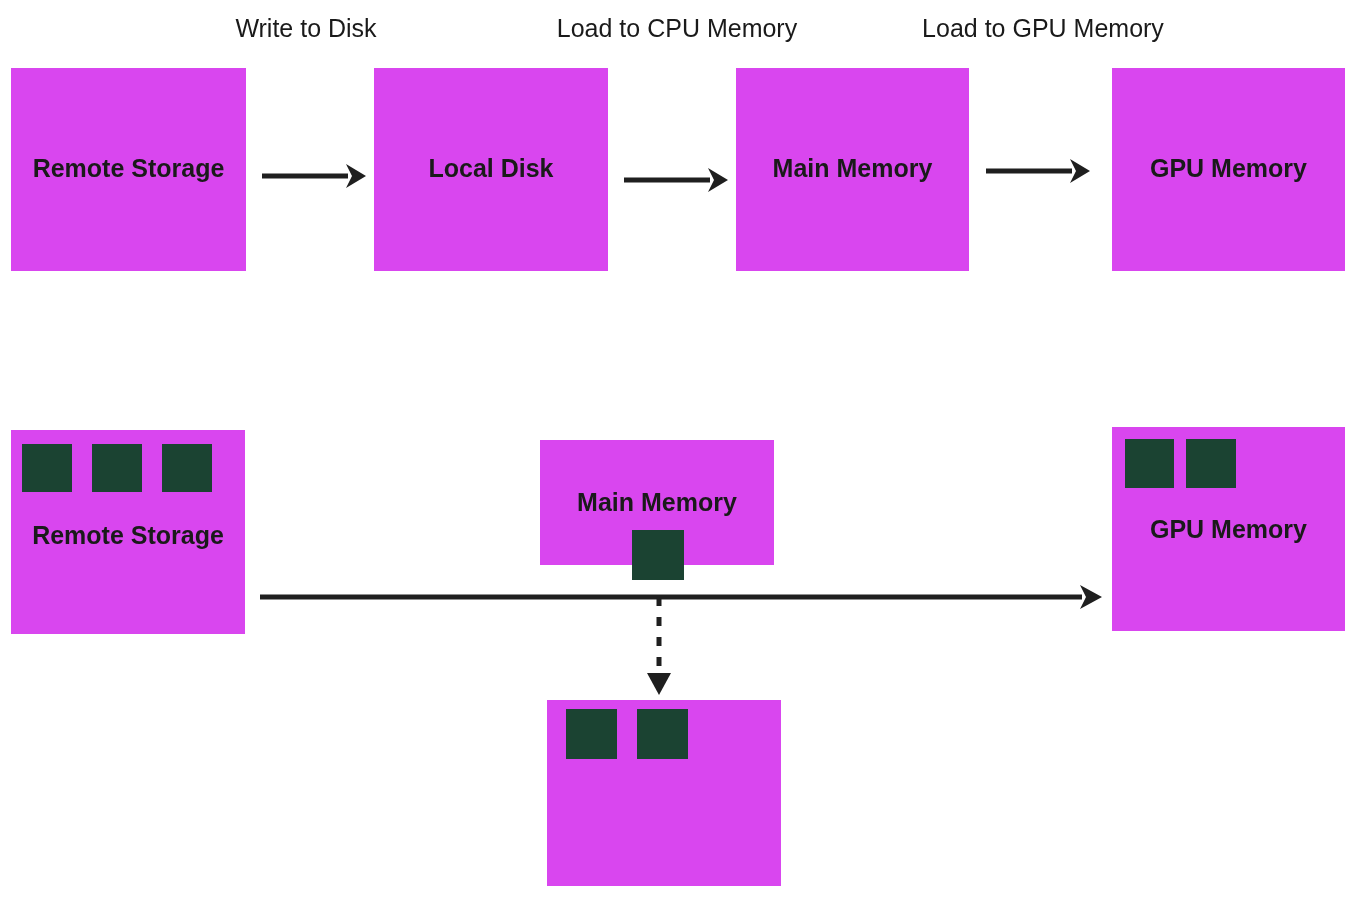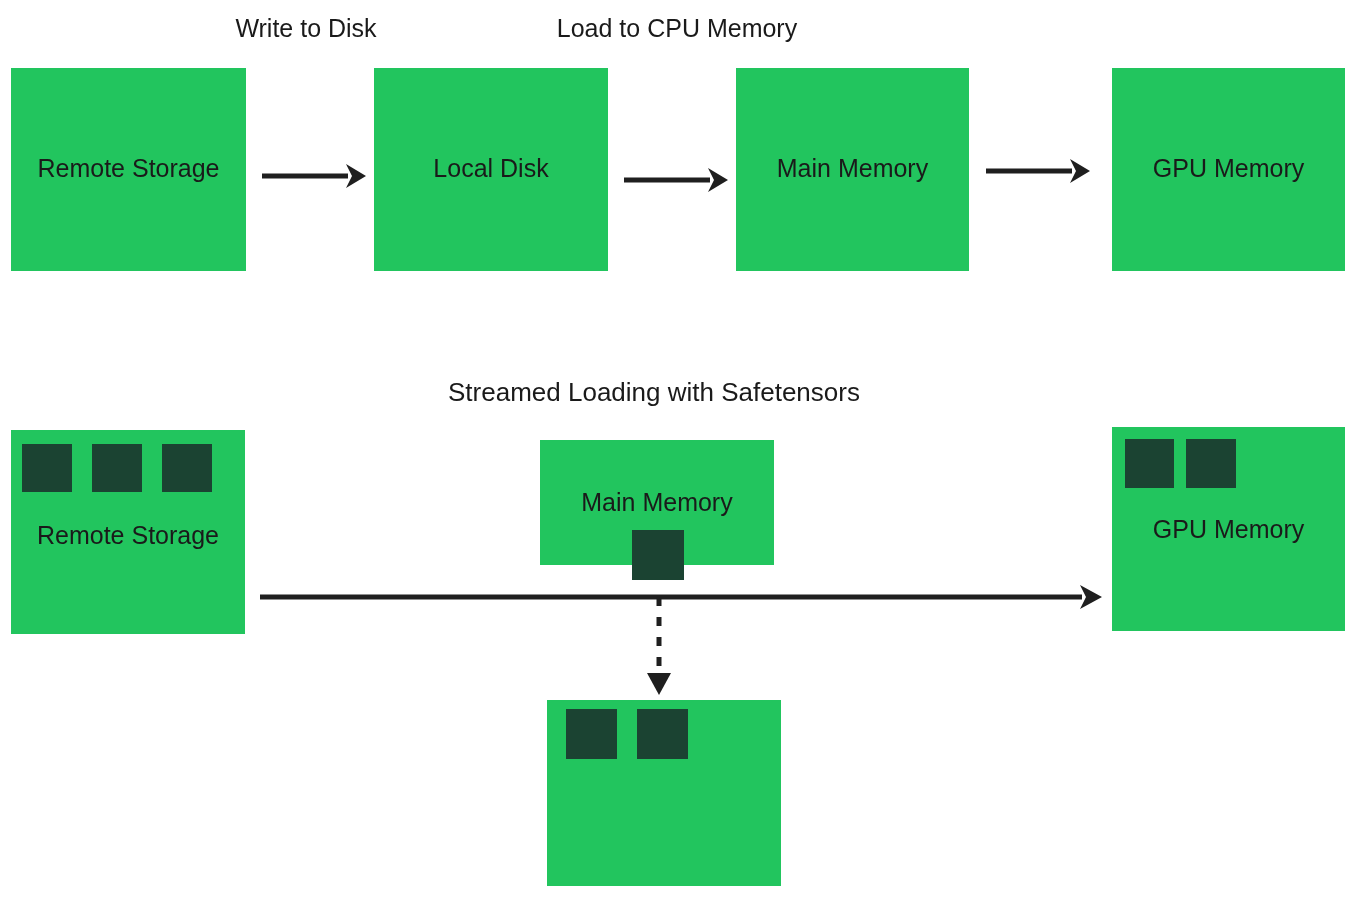--- a/index.html
+++ b/index.html
@@ -12,22 +12,23 @@
     position: relative;
     width: 1355px;
     height: 898px;
     background: #ffffff;
     overflow: hidden;
     font-family: "Liberation Sans", sans-serif;
     -webkit-font-smoothing: antialiased;
   }
   .node {
     position: absolute;
-    background: #22c55e;
+    background: #d946ef;
     box-sizing: border-box;
+    font-weight: bold;
   }
   .node-label {
     position: absolute;
     left: 0;
     right: 0;
     text-align: center;
     color: #1a1a1a;
     font-size: 25px;
     line-height: 1;
     white-space: nowrap;
@@ -74,20 +75,21 @@
 </style>
 </head>
 <body>
 
 <div id="canvas">
 
   <div class="edge-label" style="left:527px; top:16px; width:300px;">Load to CPU Memory</div>
 
   <div class="edge-label" style="left:186px; top:16px; width:240px;">Write to Disk</div>
 
+  <div class="edge-label" style="left:893px; top:16px; width:300px;">Load to GPU Memory</div>
 
   <div class="node" style="left:11px; top:68px; width:235px; height:203px;">
     <div class="node-label" style="top:88px;">Remote Storage</div>
   </div>
 
   <svg class="arrow-svg" style="left:260px; top:160px;" width="108" height="32" viewBox="0 0 108 32">
     <line class="arrow-line" x1="2" y1="16" x2="88" y2="16"></line>
     <polygon class="arrow-head" points="86,4 106,16 86,28 92,16"></polygon>
   </svg>
 
@@ -106,21 +108,20 @@
 
   <svg class="arrow-svg" style="left:984px; top:155px;" width="108" height="32" viewBox="0 0 108 32">
     <line class="arrow-line" x1="2" y1="16" x2="88" y2="16"></line>
     <polygon class="arrow-head" points="86,4 106,16 86,28 92,16"></polygon>
   </svg>
 
   <div class="node" style="left:1112px; top:68px; width:233px; height:203px;">
     <div class="node-label" style="top:88px;">GPU Memory</div>
   </div>
 
-  <div class="section-title" style="left:404px; top:379px; width:500px;">Streamed Loading with Safetensors</div>
 
   <div class="node" style="left:11px; top:430px; width:234px; height:204px;">
     <div class="chunk" style="left:11px; top:14px; width:50px; height:48px;"></div>
     <div class="chunk" style="left:81px; top:14px; width:50px; height:48px;"></div>
     <div class="chunk" style="left:151px; top:14px; width:50px; height:48px;"></div>
     <div class="node-label" style="top:93px;">Remote Storage</div>
   </div>
 
   <div class="node" style="left:540px; top:440px; width:234px; height:125px;">
     <div class="node-label" style="top:50px;">Main Memory</div>

